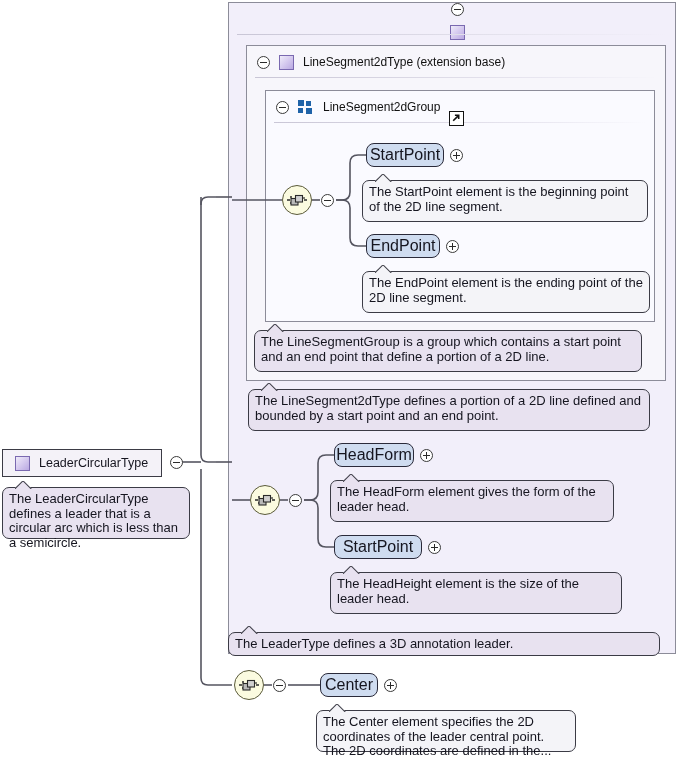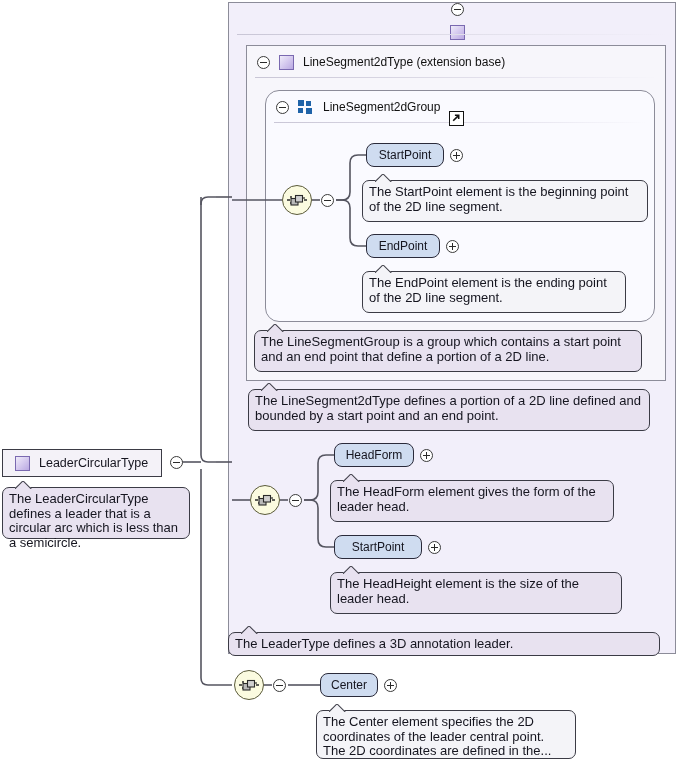--- a/index.html
+++ b/index.html
@@ -8,21 +8,21 @@
     background:#ffffff;
     font-family:"Liberation Sans","DejaVu Sans",sans-serif;
     font-size:11.5px;color:#1a1a1a;
   }
   #stage{position:absolute;left:0;top:0;width:678px;height:769px;}
 
   
   .container{position:absolute;box-sizing:border-box;border:1.5px solid #8c8c99;}
   .c-outer{background:#f2effa;}
   .c-mid{background:#f7f6fb;}
-  .c-group{background:#fafaff;border-radius:14px;}
+  .c-group{background:#fafaff;border-radius:0;}
 
   .hdr{position:absolute;left:0;top:0;right:0;height:32px;display:flex;align-items:center;}
   .hdr .lbl{font-size:12px;color:#111;white-space:nowrap;}
   .hdr-rule{position:absolute;left:8px;right:8px;top:31px;height:1px;
             background:linear-gradient(to right,#c9c6d6,#e8e6f0 70%,transparent);}
 
   
   .tgl{width:13px;height:13px;border:1.2px solid #3a3a3a;border-radius:50%;
        background:#fff;position:relative;flex:0 0 auto;box-sizing:border-box;}
   .tgl::before{content:"";position:absolute;left:2px;right:2px;top:5px;height:1.3px;background:#2a2a2a;}
@@ -42,21 +42,21 @@
 
   
   .ext{position:absolute;width:15px;height:15px;border:1.4px solid #111;background:#fff;
        box-sizing:border-box;}
   .ext svg{display:block;}
 
   
   .elem{position:absolute;height:24px;box-sizing:border-box;
     background:#cfdcf0;border:1.3px solid #2a2a3a;border-radius:8px;
     display:flex;align-items:center;justify-content:center;padding:0 10px;
-    font-size:12px;color:#15151f;white-space:nowrap;}
+    font-size:16px;color:#15151f;white-space:nowrap;}
 
   
   .ann{position:absolute;box-sizing:border-box;border:1.2px solid #3b3b45;
        border-radius:7px;padding:4px 6px 4px 6px;font-size:13px;line-height:14.5px;color:#15151f;}
   .ann.white{background:#f4f4f8;}
   .ann.lav{background:#e8e2f0;}
   .ann .tab{position:absolute;top:-7px;left:12px;width:18px;height:8px;overflow:hidden;}
   .ann .tab::before{content:"";position:absolute;left:1px;top:2px;width:13px;height:13px;
      background:inherit;border-left:1.2px solid #3b3b45;border-top:1.2px solid #3b3b45;
      transform:rotate(45deg);}
@@ -192,21 +192,21 @@
   <span class="tgl plus" style="position:absolute;left:450px;top:149px;"></span>
   <div class="ann white" style="left:362px;top:180px;width:286px;height:42px;">
     <span class="tab"></span>
     <span>The StartPoint element is the beginning point of the 2D line segment.</span>
   </div>
 
   <div class="elem" style="left:366px;top:234px;width:74px;">
     <span>EndPoint</span>
   </div>
   <span class="tgl plus" style="position:absolute;left:446px;top:240px;"></span>
-  <div class="ann white" style="left:362px;top:271px;width:264px;height:42px;">
+  <div class="ann white" style="left:362px;top:271px;width:288px;height:42px;">
     <span class="tab"></span>
     <span>The EndPoint element is the ending point of the 2D line segment.</span>
   </div>
 
   <div class="ann lav" style="left:254px;top:330px;width:388px;height:42px;">
     <span class="tab"></span>
     <span>The LineSegmentGroup is a group which contains a start point and an end point that define a portion of a 2D line.</span>
   </div>
 
   <div class="ann lav" style="left:248px;top:389px;width:402px;height:42px;">
@@ -234,18 +234,18 @@
 
   <div class="ann lav" style="left:228px;top:632px;width:432px;height:24px;">
     <span class="tab"></span>
     <span>The LeaderType defines a 3D annotation leader.</span>
   </div>
 
   <div class="elem" style="left:320px;top:673px;width:58px;">
     <span>Center</span>
   </div>
   <span class="tgl plus" style="position:absolute;left:384px;top:679px;"></span>
-  <div class="ann white" style="left:316px;top:710px;width:260px;height:49px;">
+  <div class="ann white" style="left:316px;top:710px;width:260px;height:42px;">
     <span class="tab"></span>
     <span>The Center element specifies the 2D coordinates of the leader central point. The 2D coordinates are defined in the...</span>
   </div>
 
 </div>
 
 </body></html>

